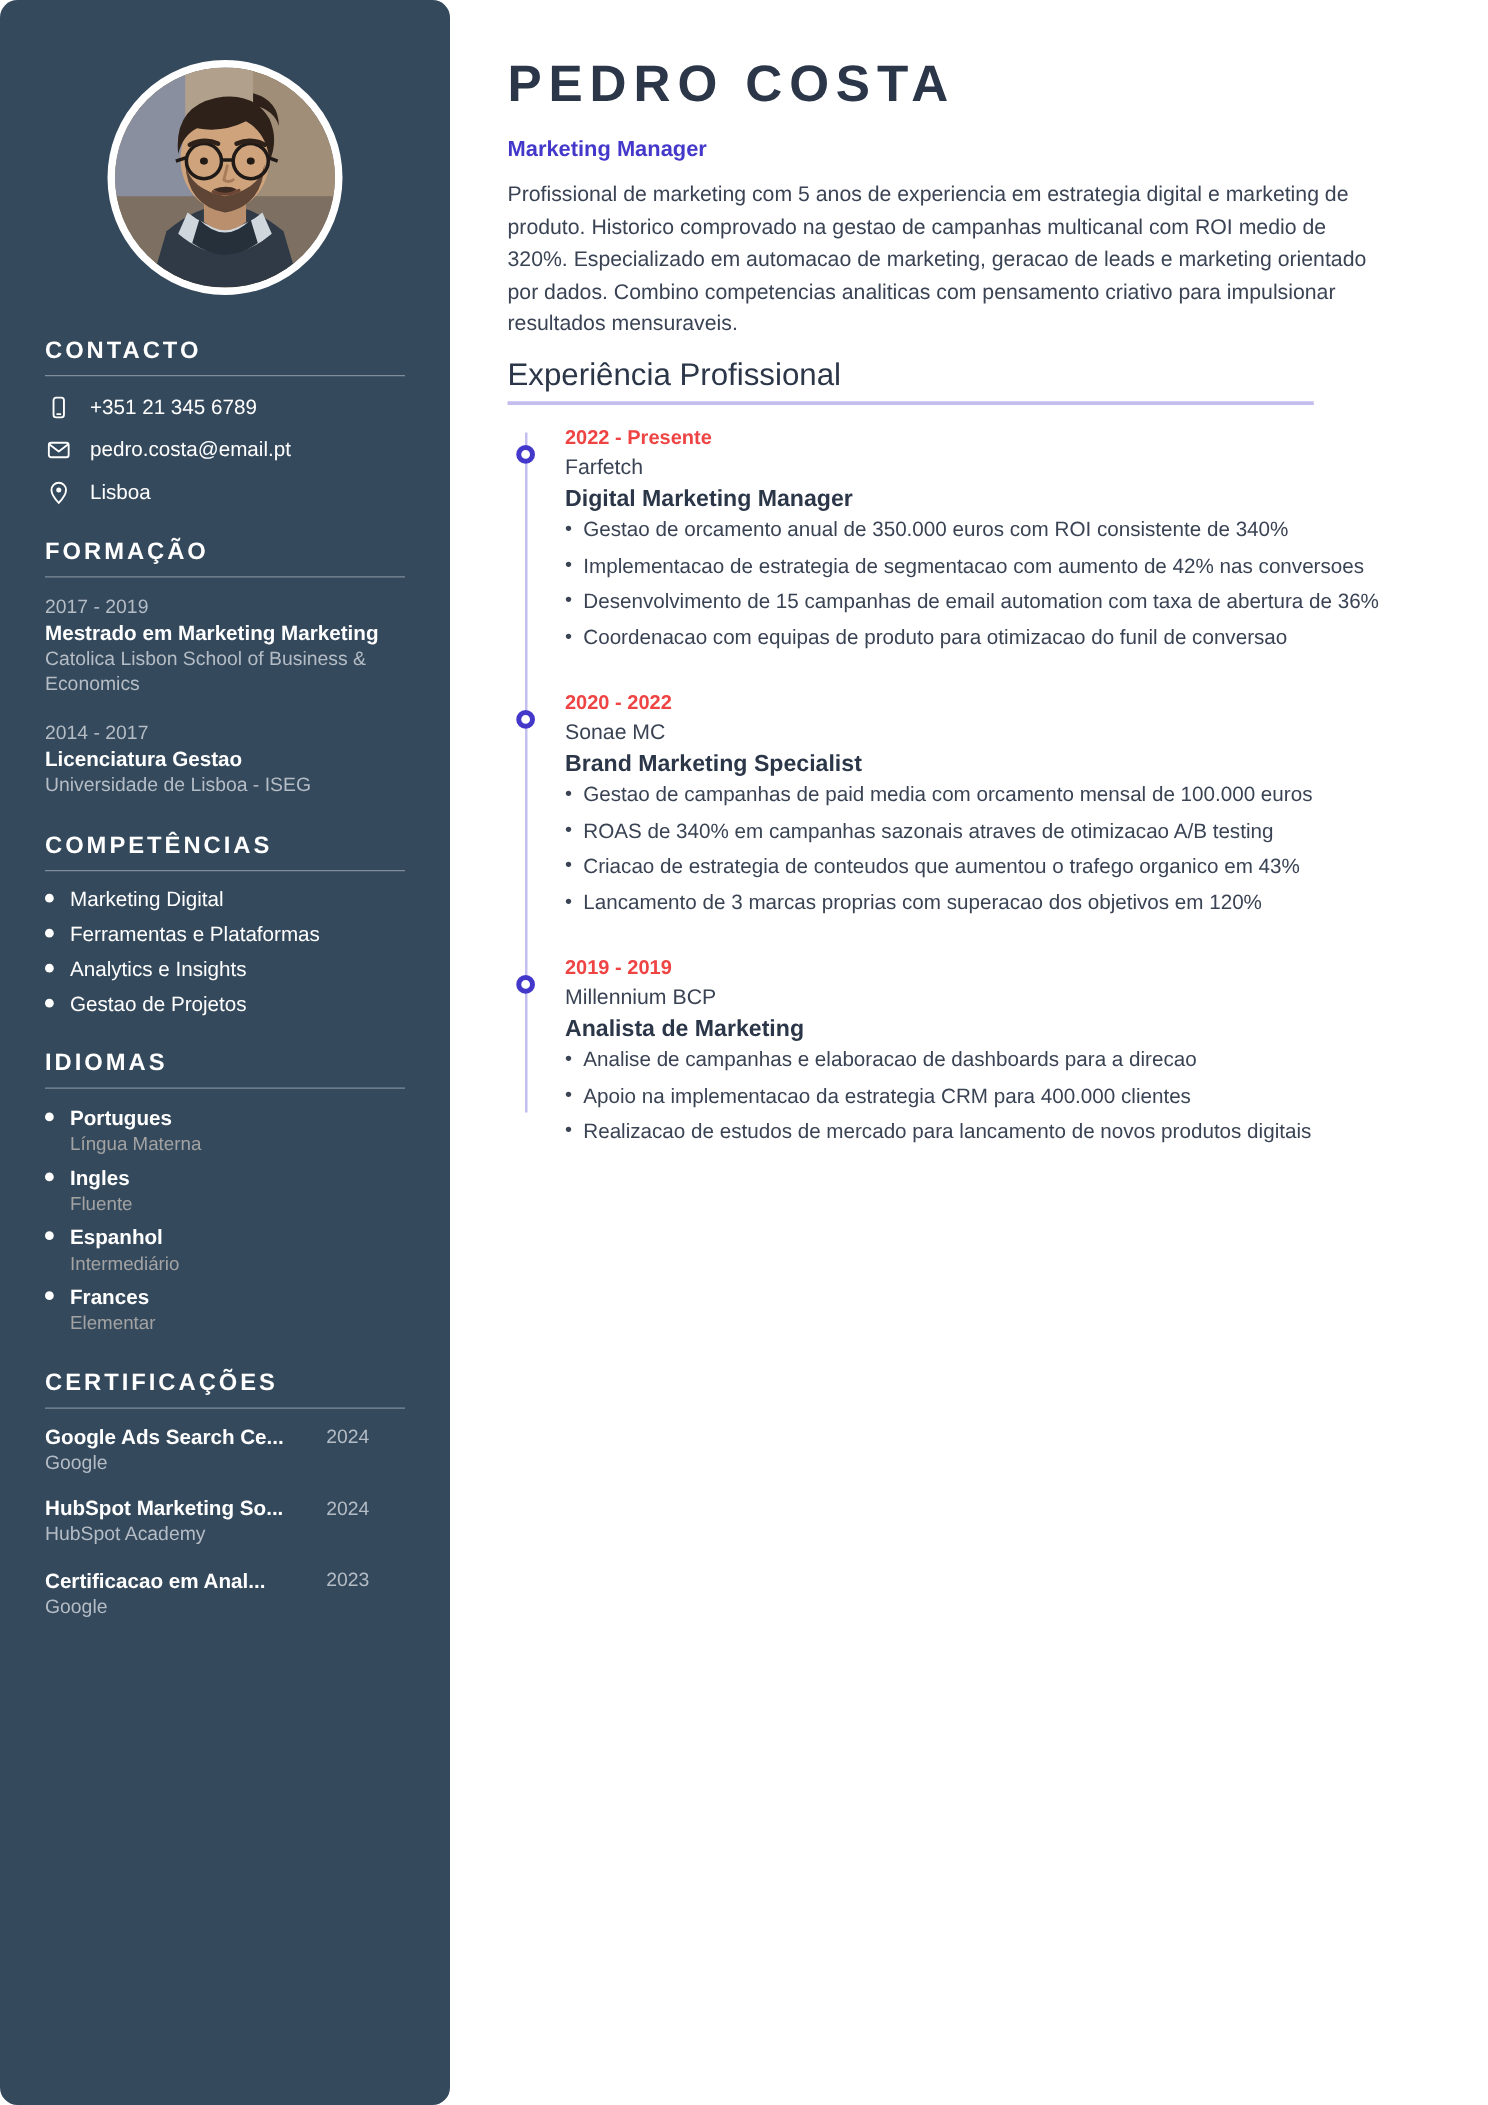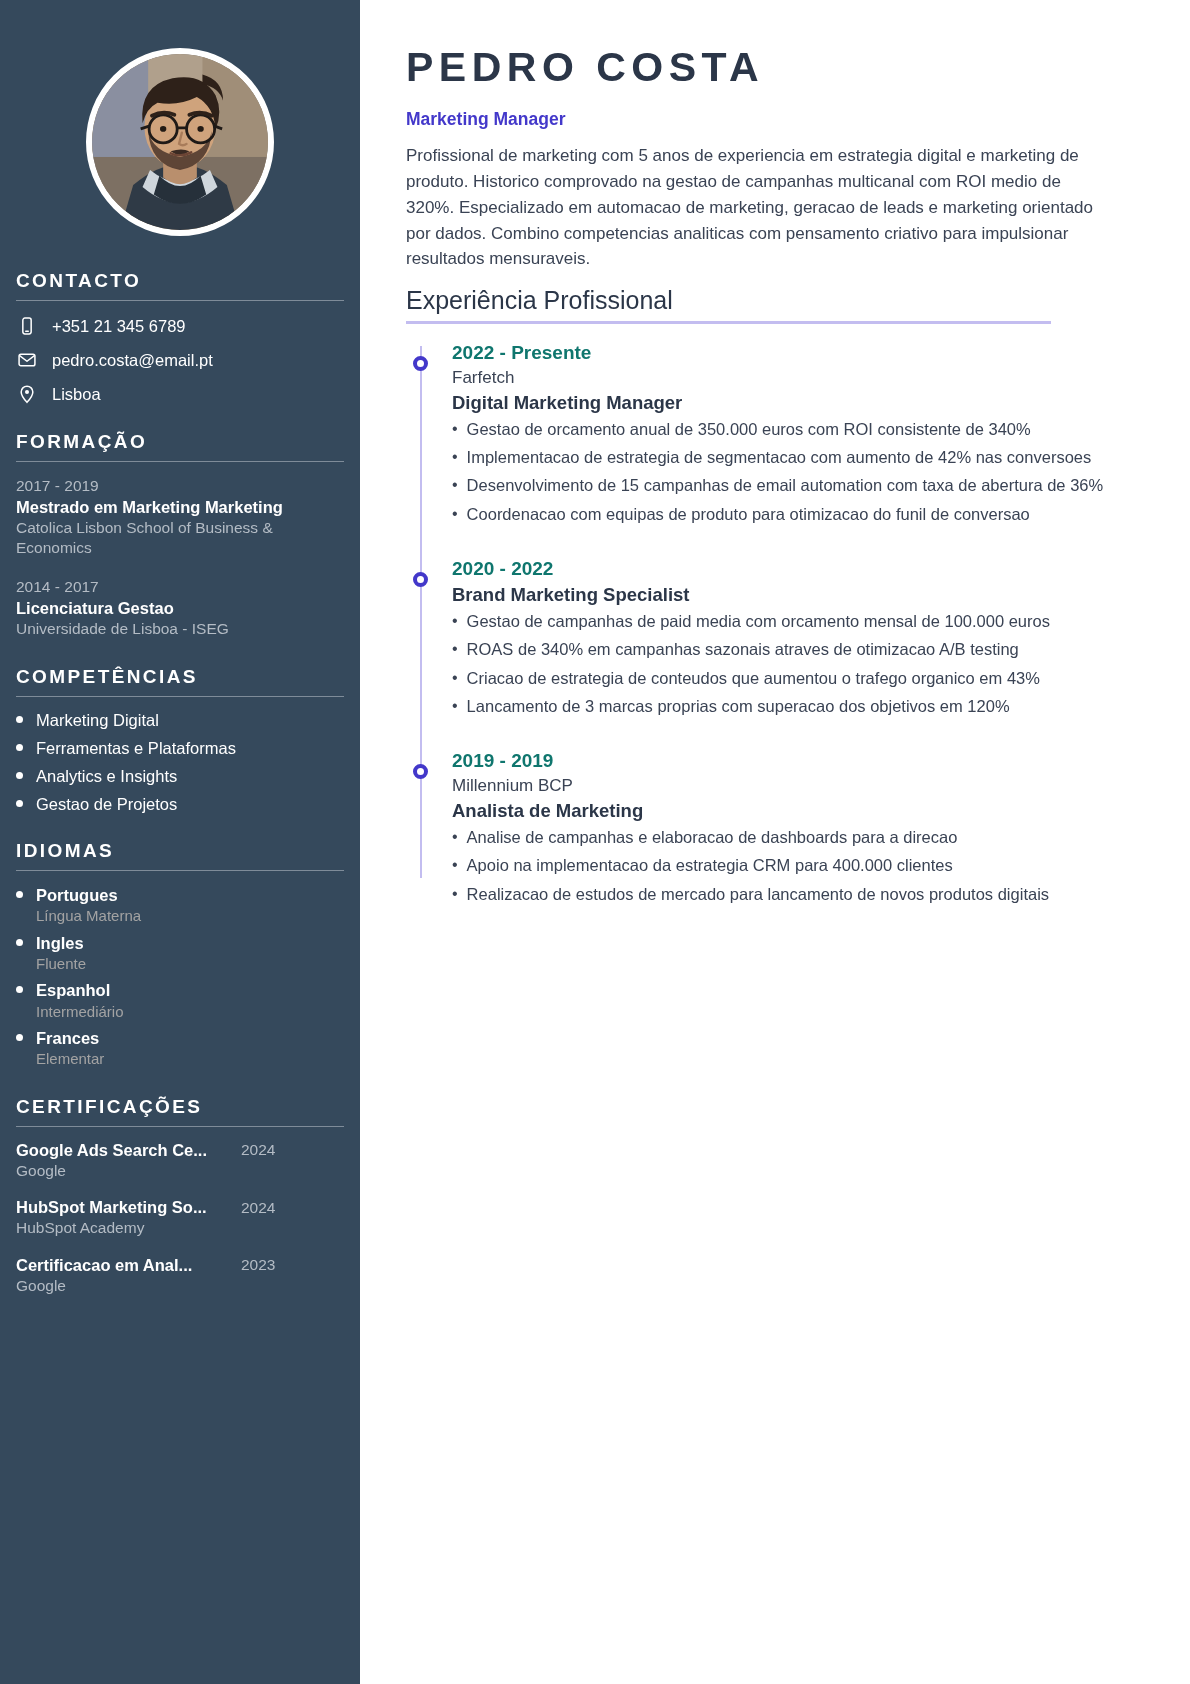--- a/index.html
+++ b/index.html
@@ -18,22 +18,23 @@
     position: relative;
     overflow: hidden;
   }
 
   
   .sidebar {
     width: 360px;
     min-width: 360px;
     background: #35495c;
     color: #ffffff;
-    padding: 0 16px;
+    padding: 0 36px;
     position: relative;
+    border-radius: 14px;
   }
   .avatar-wrap {
     display: flex;
     justify-content: center;
     padding-top: 48px;
     padding-bottom: 34px;
   }
   .avatar {
     width: 188px;
     height: 188px;
@@ -197,23 +198,23 @@
     left: -39px;
     top: 16px;
     width: 15px;
     height: 15px;
     border-radius: 50%;
     border: 4px solid #4338ca;
     background: #ffffff;
     box-sizing: border-box;
   }
   .exp-dates {
-    font-size: 19px;
-    font-weight: bold;
-    color: #0f766e;
+    font-size: 16px;
+    font-weight: bold;
+    color: #ef4444;
     line-height: 1.35;
   }
   .exp-company {
     font-size: 17px;
     color: #3a4354;
     line-height: 1.4;
   }
   .exp-role {
     font-size: 18.5px;
     font-weight: bold;
@@ -467,20 +468,21 @@
           <li class="bullet">
             <span class="bdot">•</span>
             <span>Coordenacao com equipas de produto para otimizacao do funil de conversao</span>
           </li>
         </ul>
       </div>
 
       <div class="exp-item">
         <span class="tl-dot"></span>
         <div class="exp-dates">2020 - 2022</div>
+        <div class="exp-company">Sonae MC</div>
         <div class="exp-role">Brand Marketing Specialist</div>
         <ul class="bullets">
           <li class="bullet">
             <span class="bdot">•</span>
             <span>Gestao de campanhas de paid media com orcamento mensal de 100.000 euros</span>
           </li>
           <li class="bullet">
             <span class="bdot">•</span>
             <span>ROAS de 340% em campanhas sazonais atraves de otimizacao A/B testing</span>
           </li>

